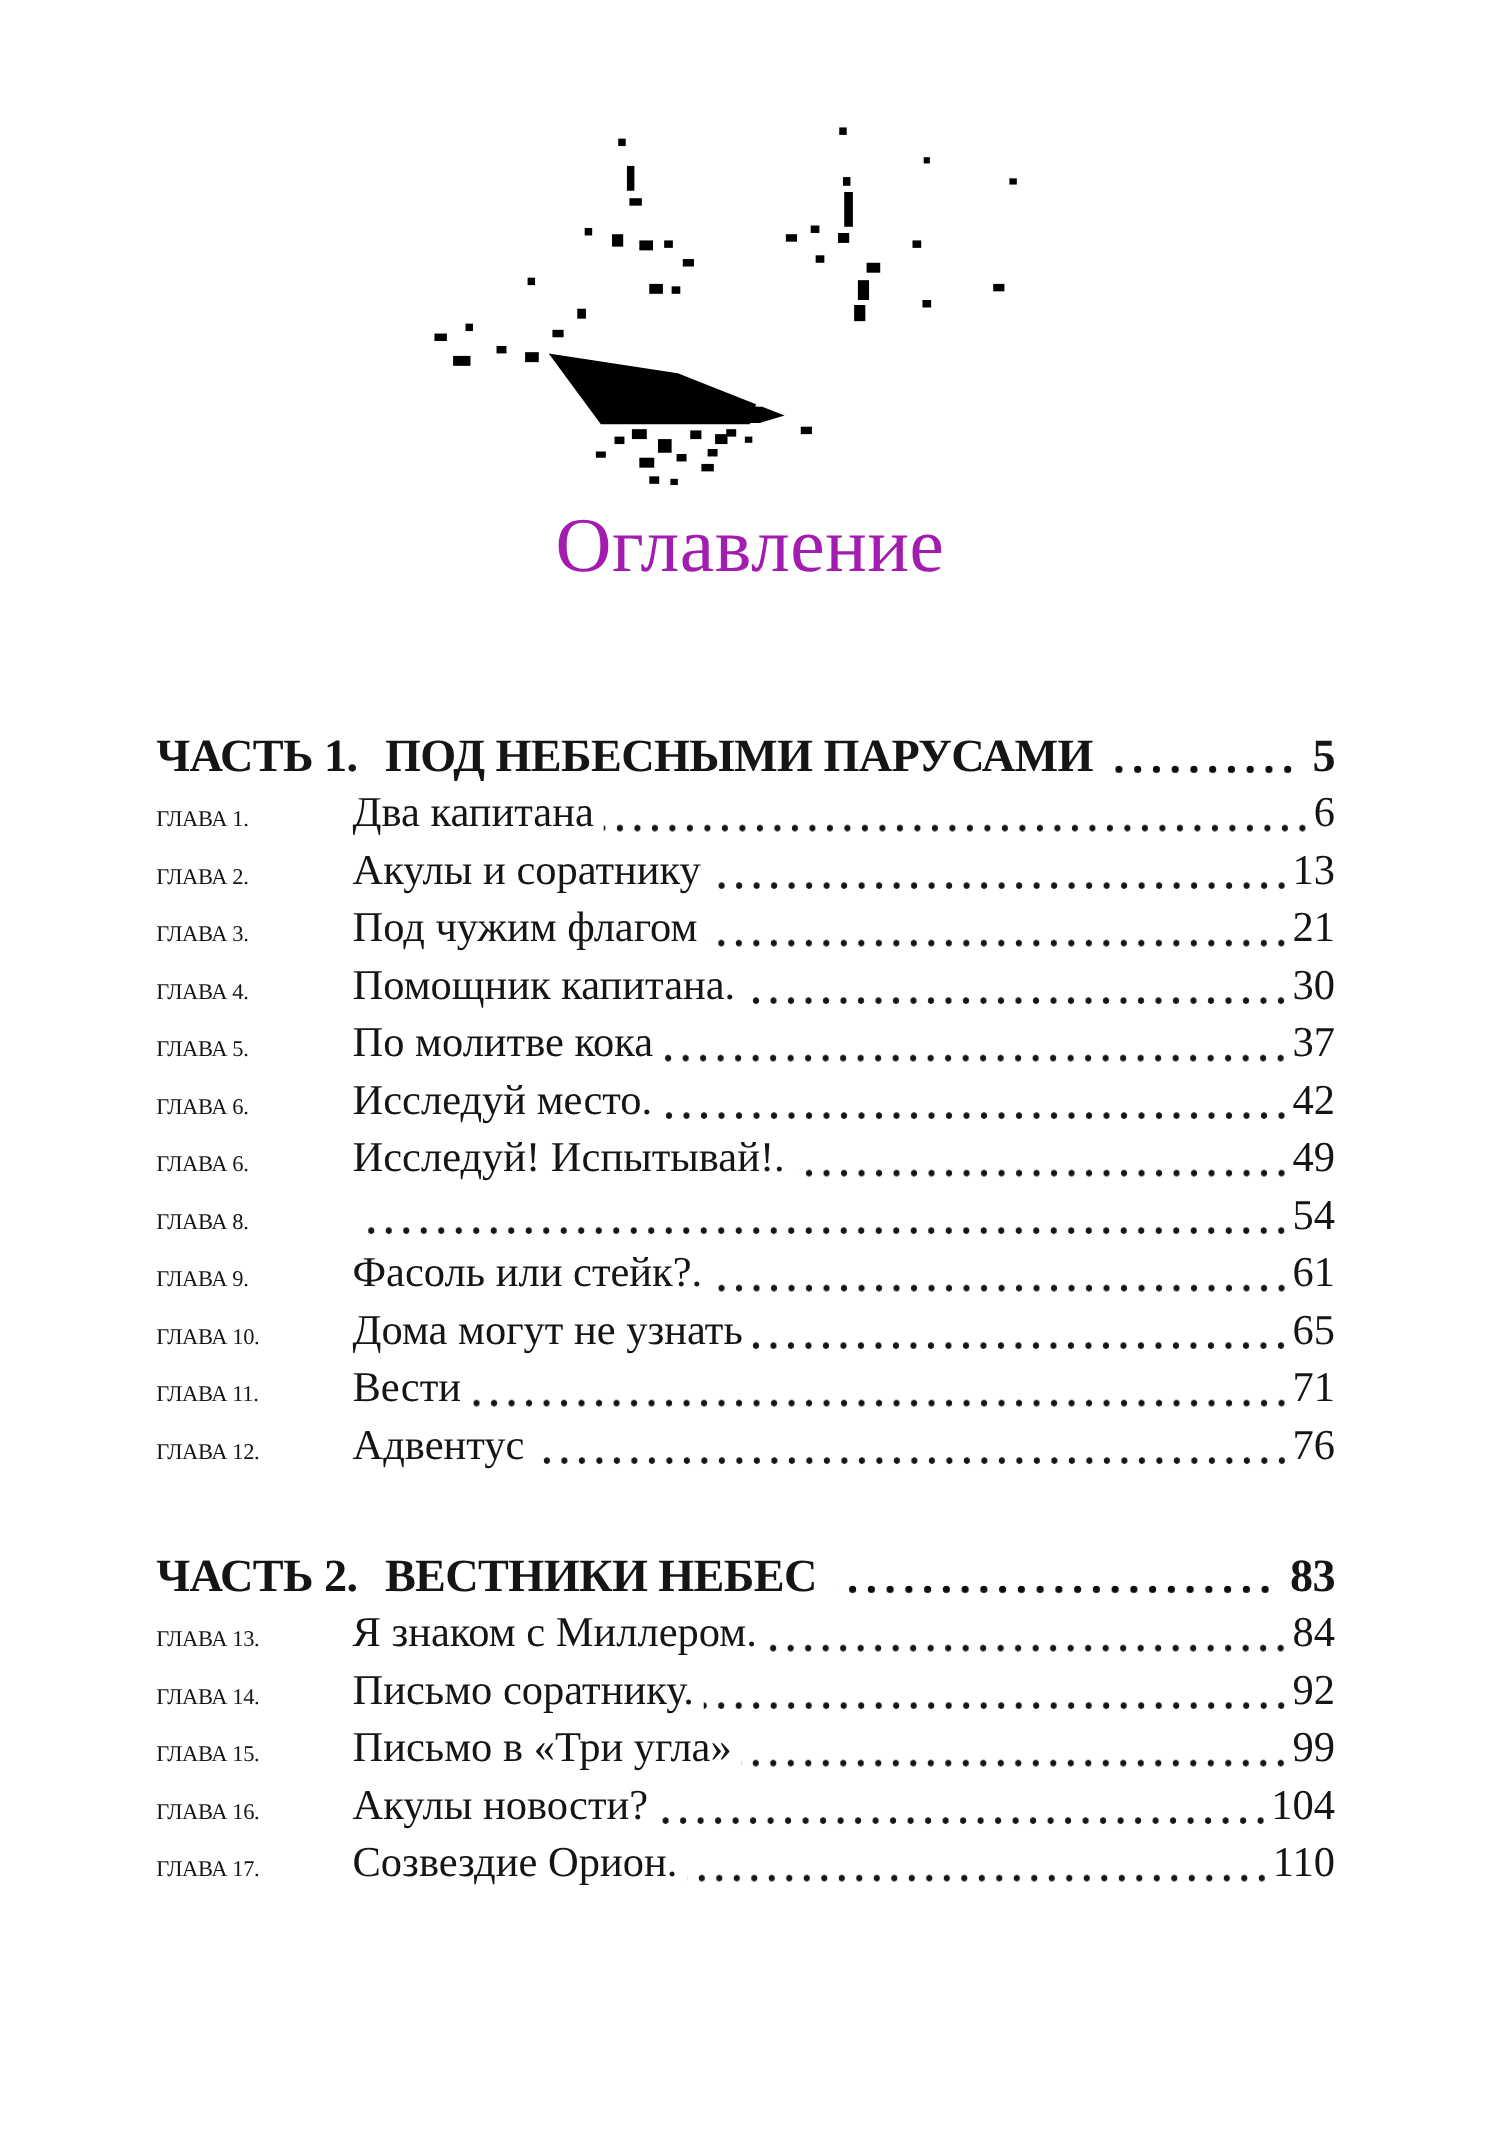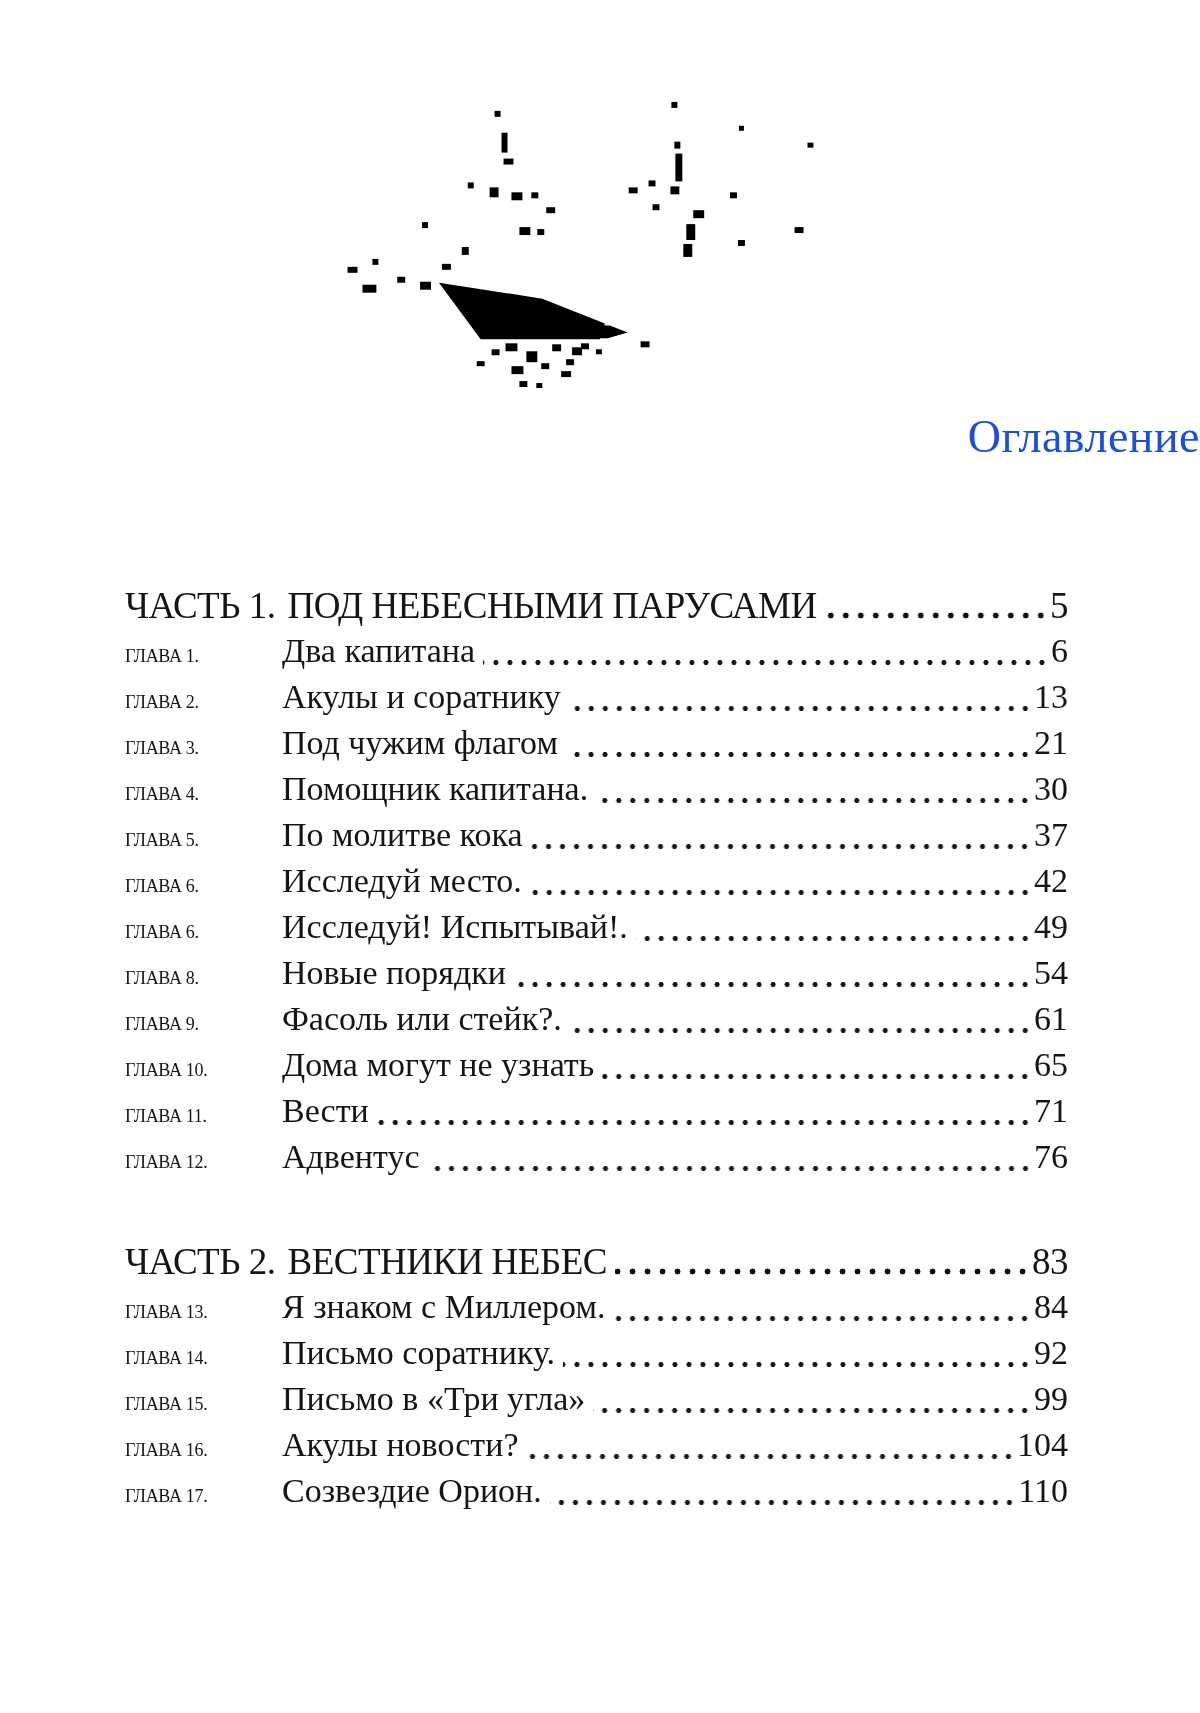--- a/index.html
+++ b/index.html
@@ -16,45 +16,46 @@
   
   .ship-wrap {
     width: 480px; height: 298px;
     margin: 94px auto 0 auto;
     position: relative; left: -18px;
   }
   .ship-wrap svg { width: 100%; height: 100%; display: block; }
 
   
   .page-title {
-    text-align: right;
-    font-size: 46px;
+    text-align: center;
+    font-size: 62px;
     line-height: 70px;
     margin-top: 10px;
     font-weight: 400;
     letter-spacing: 0.5px;
-    color: #1d4ed8;
+    color: #a21caf;
   }
 
   
   .toc {
     width: 943px;
     margin: 112px 0 0 125px;
   }
   .row {
     display: flex;
     align-items: baseline;
     white-space: nowrap;
   }
   .part-row {
-    font-weight: 400;
+    font-weight: 700;
     font-size: 37px;
     line-height: 44px;
     height: 44px;
     letter-spacing: -0.5px;
+    gap: 10px;
   }
   .part-row .label { margin-right: 12px; flex: 0 0 auto; }
   .chapter-row {
     font-size: 34px;
     line-height: 46px;
     height: 46px;
   }
   .chapter-row .label {
     flex: 0 0 157px;
     font-size: 18px;
@@ -192,21 +193,20 @@
     <span class="pagenum">42</span>
   </div>
       <div class="row chapter-row">
     <span class="label">ГЛАВА 6.</span>
     <span class="title">Исследуй! Испытывай!.</span>
     <span class="leader"></span>
     <span class="pagenum">49</span>
   </div>
       <div class="row chapter-row">
     <span class="label">ГЛАВА 8.</span>
-    <span class="title">Новые порядки</span>
     <span class="leader"></span>
     <span class="pagenum">54</span>
   </div>
       <div class="row chapter-row">
     <span class="label">ГЛАВА 9.</span>
     <span class="title">Фасоль или стейк?.</span>
     <span class="leader"></span>
     <span class="pagenum">61</span>
   </div>
       <div class="row chapter-row">

